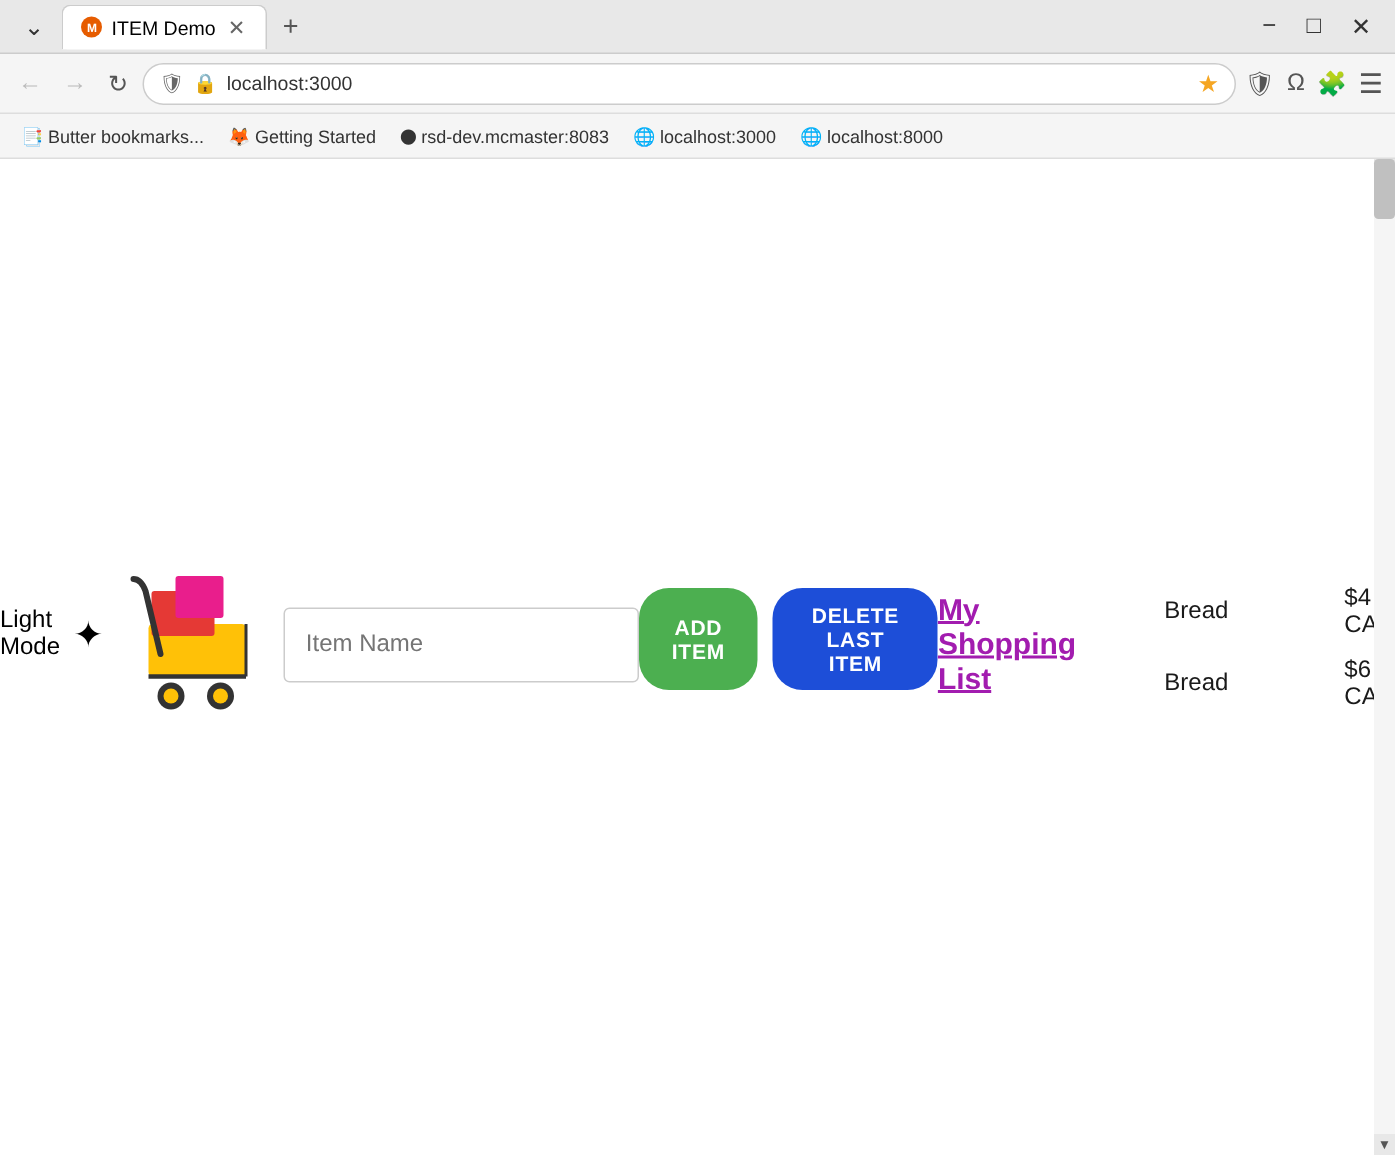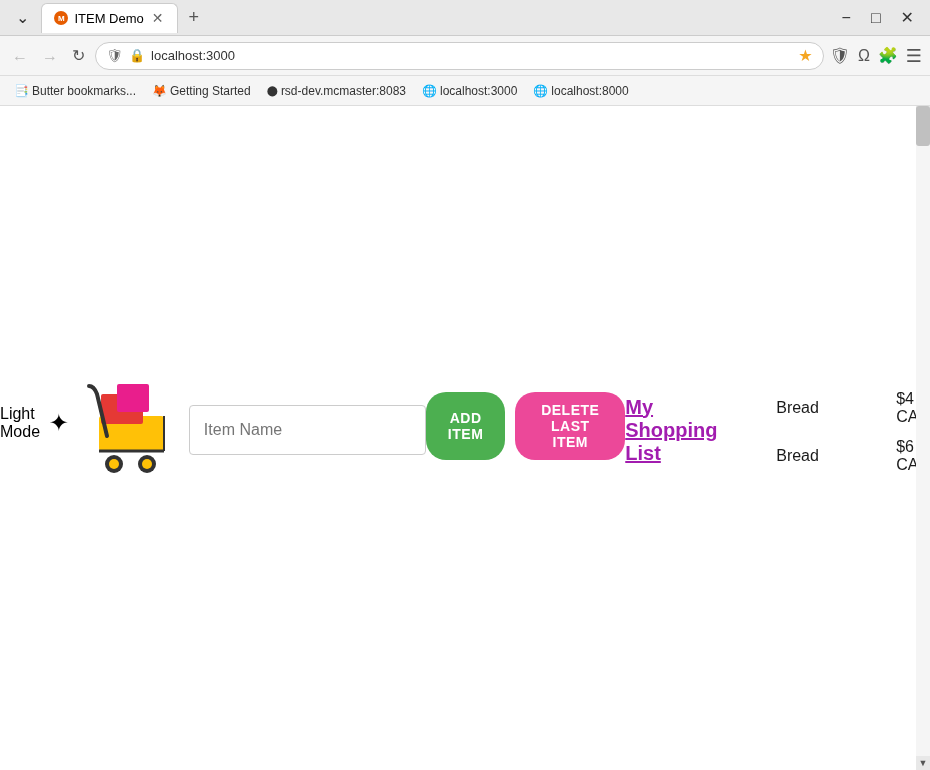--- a/index.html
+++ b/index.html
@@ -209,21 +209,21 @@
       color: white;
       border: none;
       border-radius: 20px;
       padding: 14px 22px;
       font-size: 14px;
       font-weight: bold;
       cursor: pointer;
       letter-spacing: 0.5px;
     }
     .btn-delete {
-      background: #ec4899;
+      background: #1d4ed8;
       color: white;
       border: none;
       border-radius: 20px;
       padding: 10px 22px;
       font-size: 14px;
       font-weight: bold;
       cursor: pointer;
       letter-spacing: 0.5px;
     }
 

